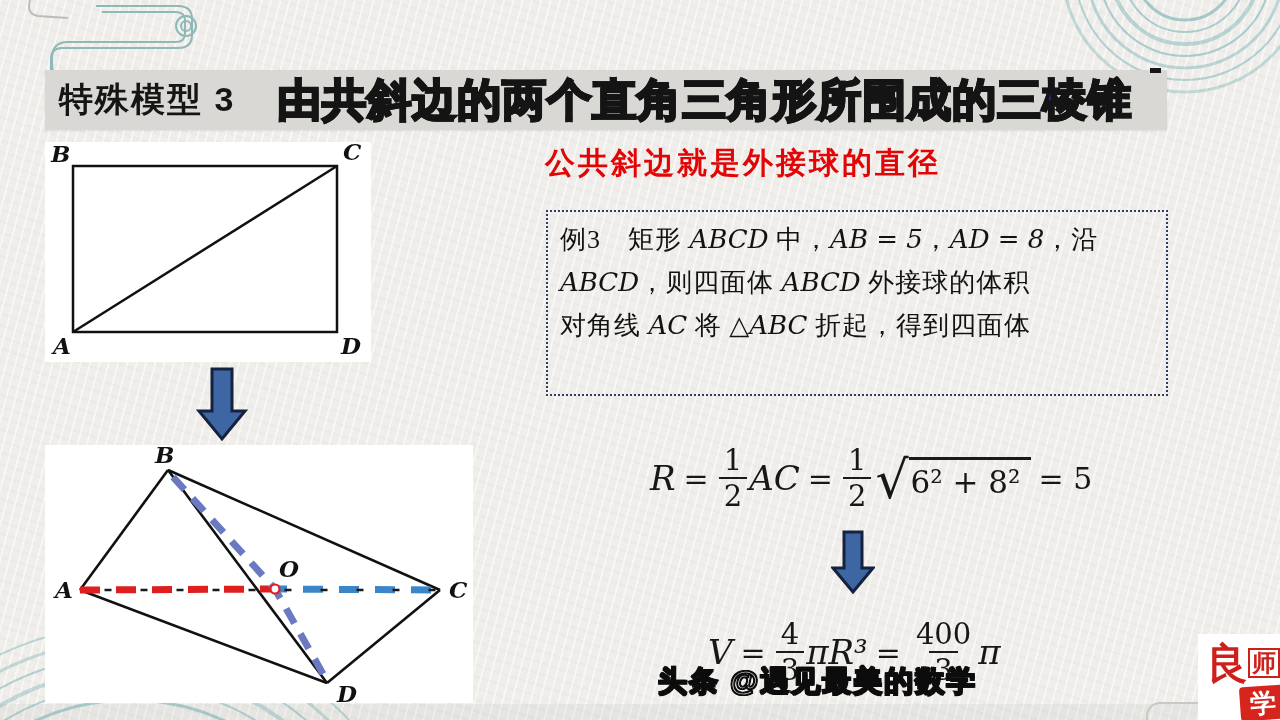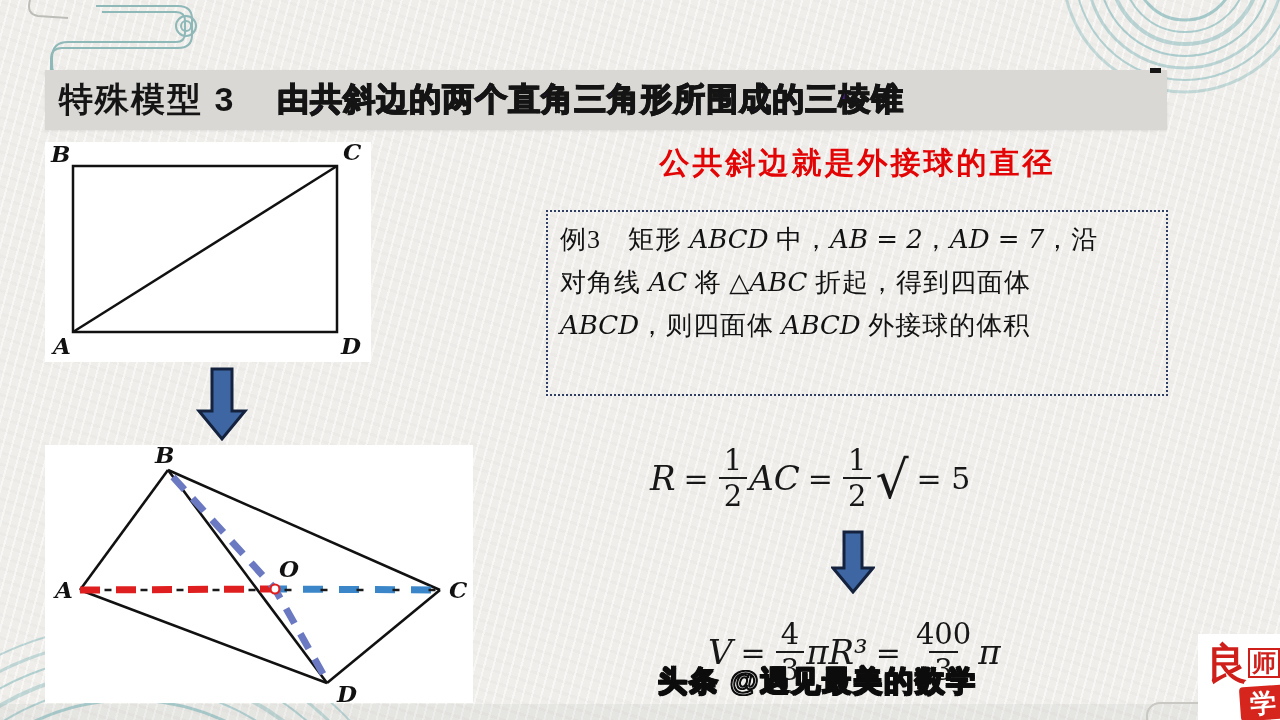--- a/index.html
+++ b/index.html
@@ -20,29 +20,29 @@
   #decor-tl { left:0; top:0; }
   #decor-tr { right:0; top:0; }
   #decor-bl { left:0; top:595px; }
 
   
   .title-bar { position:absolute; left:45px; top:70px; width:1122px; height:60px;
     background:#d9d8d5; display:flex; align-items:center; z-index:2;
     box-shadow:0 1px 2px rgba(0,0,0,.08); }
   .model-label { font-size:34px; font-weight:800; color:#151515; margin-left:14px;
     letter-spacing:2px; white-space:nowrap; }
-  .model-title { font-size:32px; font-weight:400; color:#4c1d95; margin-left:42px;
+  .model-title { font-size:44px; font-weight:700; color:#4c1d95; margin-left:42px;
     letter-spacing:1px; white-space:nowrap;
     -webkit-text-stroke:2.4px #141414;
     text-shadow:1px 1px 0 #141414, -1px -1px 0 #141414, 1px -1px 0 #141414, -1px 1px 0 #141414; }
   .title-tick { position:absolute; left:1150px; top:68px; width:11px; height:5px;
     background:#161616; z-index:3; }
 
   
-  .subtitle { position:absolute; left:545px; top:143px; width:625px; text-align:center;
+  .subtitle { position:absolute; left:545px; top:143px; width:625px; 
     font-size:30px; font-weight:900; color:#e30505; letter-spacing:3px; z-index:2; }
 
   
   .panel { position:absolute; background:#ffffff; z-index:2; }
   #rect-panel  { left:45px; top:142px; width:326px; height:220px; }
   #tetra-panel { left:45px; top:445px; width:428px; height:258px; }
   .dlabel { font-family:"DejaVu Serif","Liberation Serif",serif; font-style:italic;
     font-weight:bold; font-size:23px; fill:#111; }
 
   .arrow-svg { position:absolute; z-index:2; }
@@ -176,45 +176,46 @@
       <text class="dlabel" x="10" y="153">A</text>
       <text class="dlabel" x="110" y="18">B</text>
       <text class="dlabel" x="404" y="153">C</text>
       <text class="dlabel" x="292" y="257">D</text>
       <text class="dlabel" x="234" y="132">O</text>
     </svg>
   </div>
 
   <div class="example-box">
     <div class="exline">
-      <span>例3　矩形 </span><span class="mi">ABCD</span><span> 中，</span><span class="mi">AB = 2</span><span>，</span><span class="mi">AD = 7</span><span>，沿</span>
+      <span>例3　矩形 </span><span class="mi">ABCD</span><span> 中，</span><span class="mi">AB = 5</span><span>，</span><span class="mi">AD = 8</span><span>，沿</span>
+    </div>
+    <div class="exline">
+      <span class="mi">ABCD</span><span>，则四面体 </span><span class="mi">ABCD</span><span> 外接球的体积</span>
     </div>
     <div class="exline">
       <span>对角线 </span><span class="mi">AC</span><span> 将 </span><span class="mi">△ABC</span><span> 折起，得到四面体</span>
     </div>
-    <div class="exline">
-      <span class="mi">ABCD</span><span>，则四面体 </span><span class="mi">ABCD</span><span> 外接球的体积</span>
-    </div>
   </div>
 
   <div class="formula" id="formula-r">
     <span class="mi big-mi">R</span>
     <span class="op">=</span>
     <span class="frac">
       <span class="num">1</span>
         <span class="den">2</span>
     </span>
     <span class="mi big-mi">AC</span>
     <span class="op">=</span>
     <span class="frac">
       <span class="num">1</span>
         <span class="den">2</span>
     </span>
     <span class="sqrt">
       <span class="radical">√</span>
+      <span class="radicand">6² + 8²</span>
     </span>
     <span class="op">= 5</span>
   </div>
 
   <svg id="arrow2" class="arrow-svg" width="44" height="64">
     <polygon points="13,2 31,2 31,38 42,38 22,62 2,38 13,38" stroke="#14223e" stroke-width="3" fill="#3d66a2"></polygon>
   </svg>
 
   <div class="formula" id="formula-v">
     <span class="mi big-mi">V</span>

